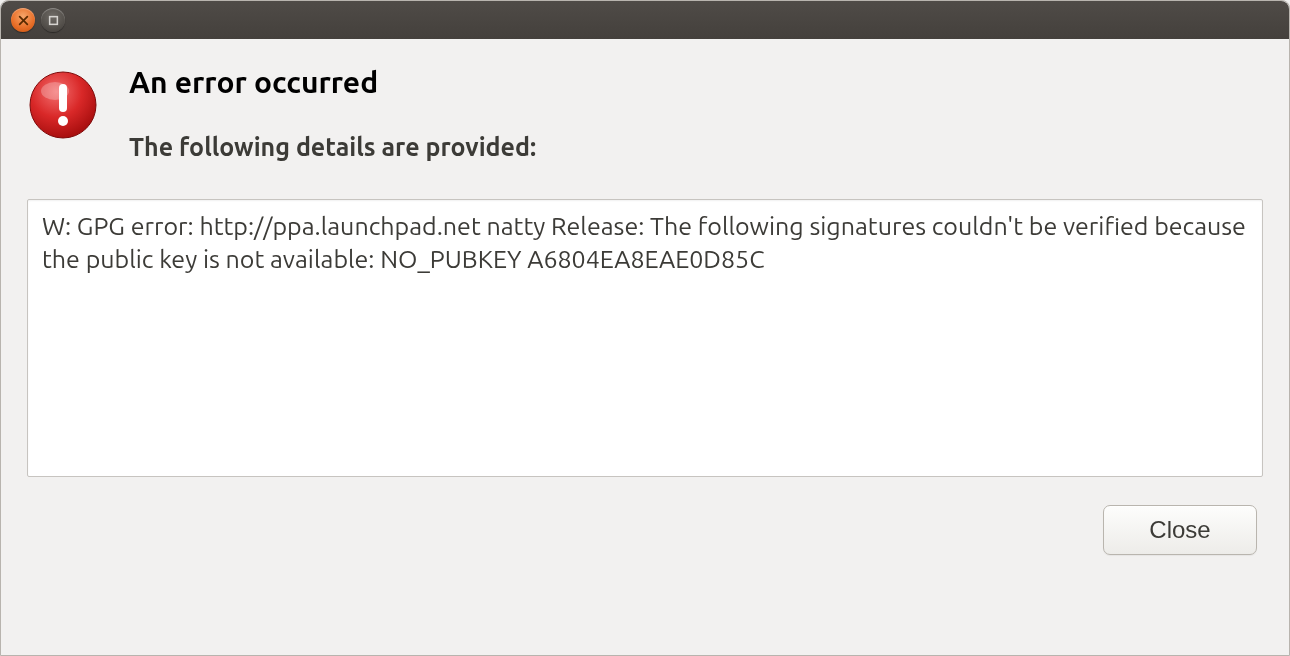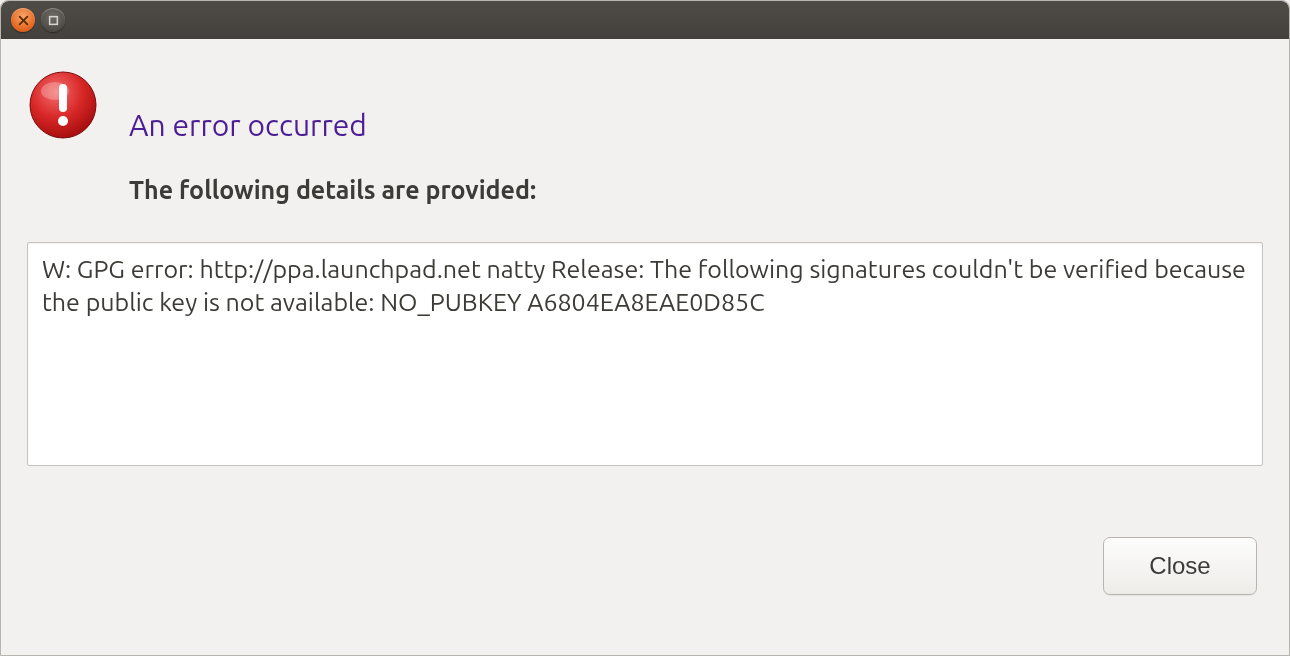--- a/index.html
+++ b/index.html
@@ -74,61 +74,59 @@
       width: 72px;
       height: 72px;
     }
     .header-text {
       display: flex;
       flex-direction: column;
       gap: 34px;
     }
     .title {
       font-size: 30px;
-      font-weight: normal;
-      color: #4c1d95;
-      margin-top: 43px;
+      font-weight: bold;
+      color: #000000;
     }
     .subtitle {
       font-size: 25px;
       color: #3c3b37;
       font-weight: 700;
     }
     .details-box {
       background: #ffffff;
       border: 1px solid #c7c4c0;
       border-radius: 2px;
       padding: 10px 14px;
       font-size: 25px;
       color: #3c3b37;
       line-height: 1.3;
-      height: 224px;
+      height: 278px;
       overflow: auto;
       box-shadow: inset 0 1px 2px rgba(0,0,0,0.06);
     }
     .button-row {
       display: flex;
       justify-content: flex-end;
       margin-top: 28px;
       padding-right: 6px;
     }
     .btn {
       min-width: 154px;
-      height: 58px;
+      height: 50px;
       background: linear-gradient(to bottom, #fdfdfc 0%, #edece9 100%);
       border: 1px solid #b9b5ae;
       border-radius: 7px;
       font-size: 24px;
       color: #3c3b37;
       cursor: pointer;
       box-shadow: inset 0 1px 0 rgba(255,255,255,0.7), 0 1px 1px rgba(0,0,0,0.05);
       display: flex;
       align-items: center;
       justify-content: center;
-      margin-top: 43px;
     }
   </style>
 </head>
 <body>
 
 <div class="window">
   <div class="titlebar">
     <div class="wc-btn wc-close">
       <svg viewBox="0 0 10 10">
         <line x1="1.5" y1="1.5" x2="8.5" y2="8.5" stroke="#5a2a00" stroke-width="1.6" stroke-linecap="round"></line>

